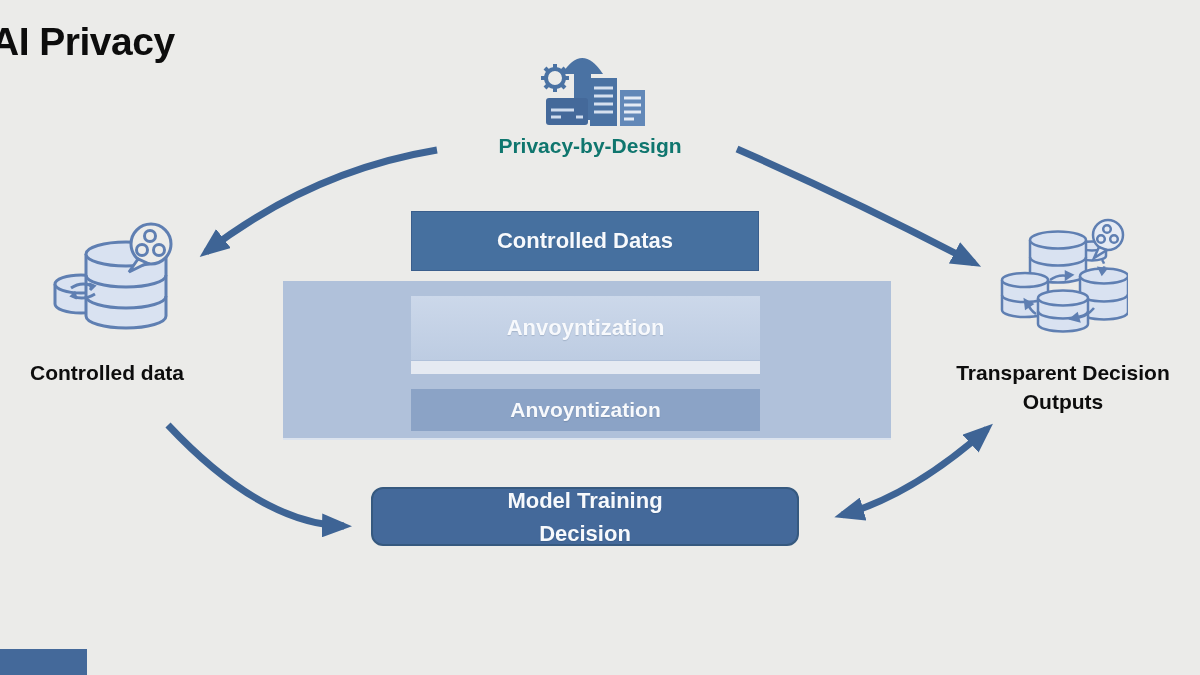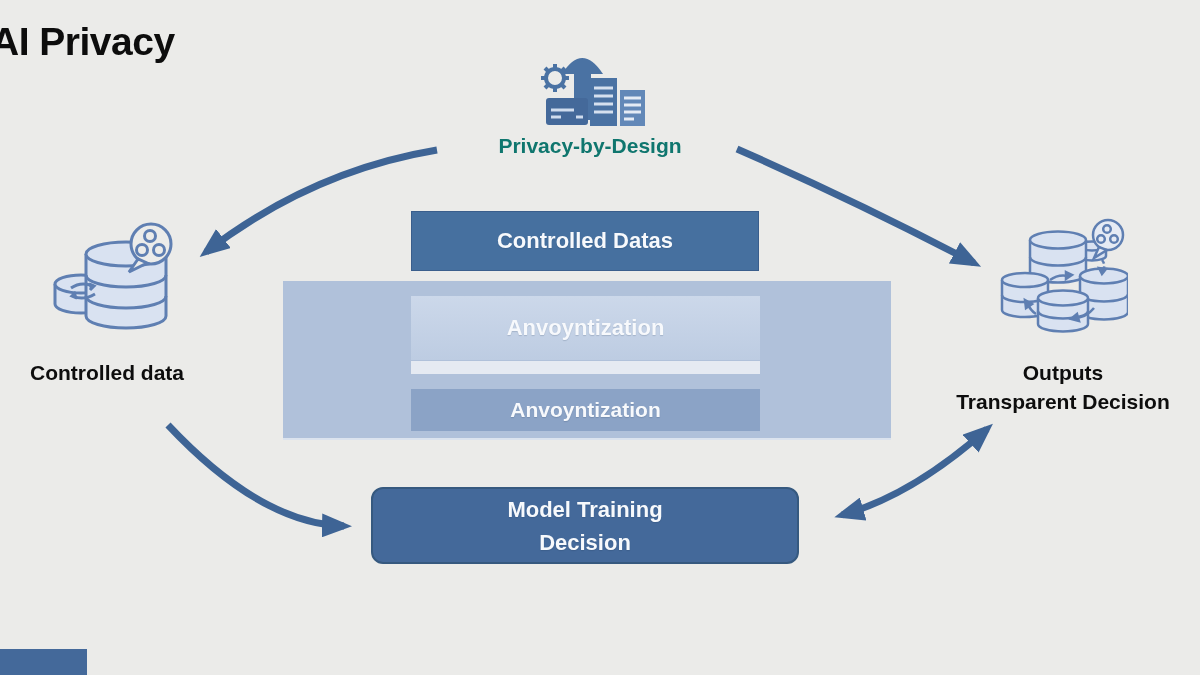--- a/index.html
+++ b/index.html
@@ -22,21 +22,21 @@
        text-shadow:0 1px 1px rgba(30,50,80,.18);}
   .box-dark{left:411px;top:211px;width:348px;height:60px;background:var(--dark-box);
        border:1px solid var(--dark-box-border);font-size:22px;font-weight:600;}
   .panel{position:absolute;left:283px;top:281px;width:608px;height:159px;background:var(--panel);
        border-bottom:2px solid rgba(255,255,255,.55);}
   .box-light{left:411px;top:296px;width:349px;height:64px;
        background:linear-gradient(#ccd8ea,#bdccE2);font-size:22px;font-weight:600;}
   .divider{position:absolute;left:411px;top:361px;width:349px;height:13px;background:var(--divider);}
   .box-medium{left:411px;top:389px;width:349px;height:42px;background:var(--medium-box);
        font-size:21px;font-weight:600;}
-  .box-bottom{left:371px;top:487px;width:428px;height:77px;background:var(--bottom-box);
+  .box-bottom{left:371px;top:487px;width:428px;height:59px;background:var(--bottom-box);
        border:2px solid #36597f;border-radius:12px;font-size:22px;font-weight:600;
        flex-direction:column;line-height:1.5;}
   .side-node{position:absolute;text-align:center;color:#0d0d0d;}
   .side-node .lbl{font-size:21px;font-weight:700;line-height:1.4;margin-top:14px;}
   .node-left{left:7px;top:222px;width:200px;}
   .node-right{left:943px;top:218px;width:240px;}
   .arrows{position:absolute;left:0;top:0;pointer-events:none;}
   .corner-bar{position:absolute;left:0;top:649px;width:87px;height:26px;background:var(--bottom-box);}
 </style>
 </head>
@@ -173,22 +173,22 @@
         <path d="M68,54 l6,3 -6,4 Z"></path>
         <path d="M96,90 q-8,10 -20,10" fill="none"></path>
         <path d="M79,96 l-6,5 8,2 Z"></path>
         <path d="M38,96 q-6,-4 -8,-10" fill="none"></path>
         <path d="M27,82 l1,8 6,-4 Z"></path>
         <path d="M104,42 q4,5 1,10" fill="none" stroke-dasharray="4 3"></path>
         <path d="M101,50 l3,6 4,-5 Z"></path>
       </g>
     </svg>
     <div class="lbl">
+      <div>Transparent Decision</div>
       <div>Outputs</div>
-      <div>Transparent Decision</div>
     </div>
   </div>
 
   <svg class="arrows" width="1200" height="675" viewBox="0 0 1200 675">
     <defs>
       <marker id="ah" markerUnits="userSpaceOnUse" markerWidth="30" markerHeight="24" refX="22" refY="12" orient="auto-start-reverse">
         <path d="M0,0 L30,12 L0,24 Z" fill="#3e6495"></path>
       </marker>
     </defs>
     <path d="M437,150 Q311,171 206,252" fill="none" stroke="#3e6495" stroke-width="7" marker-end="url(#ah)"></path>

